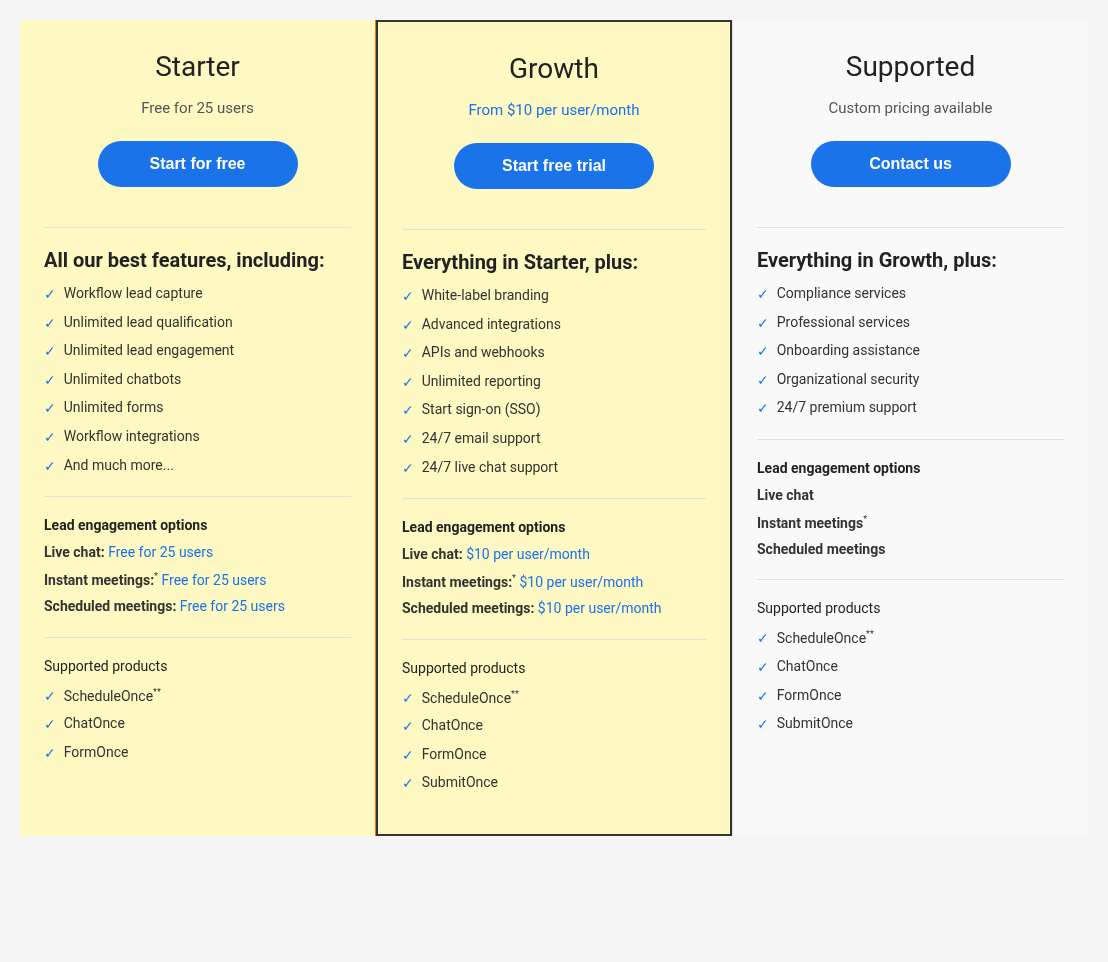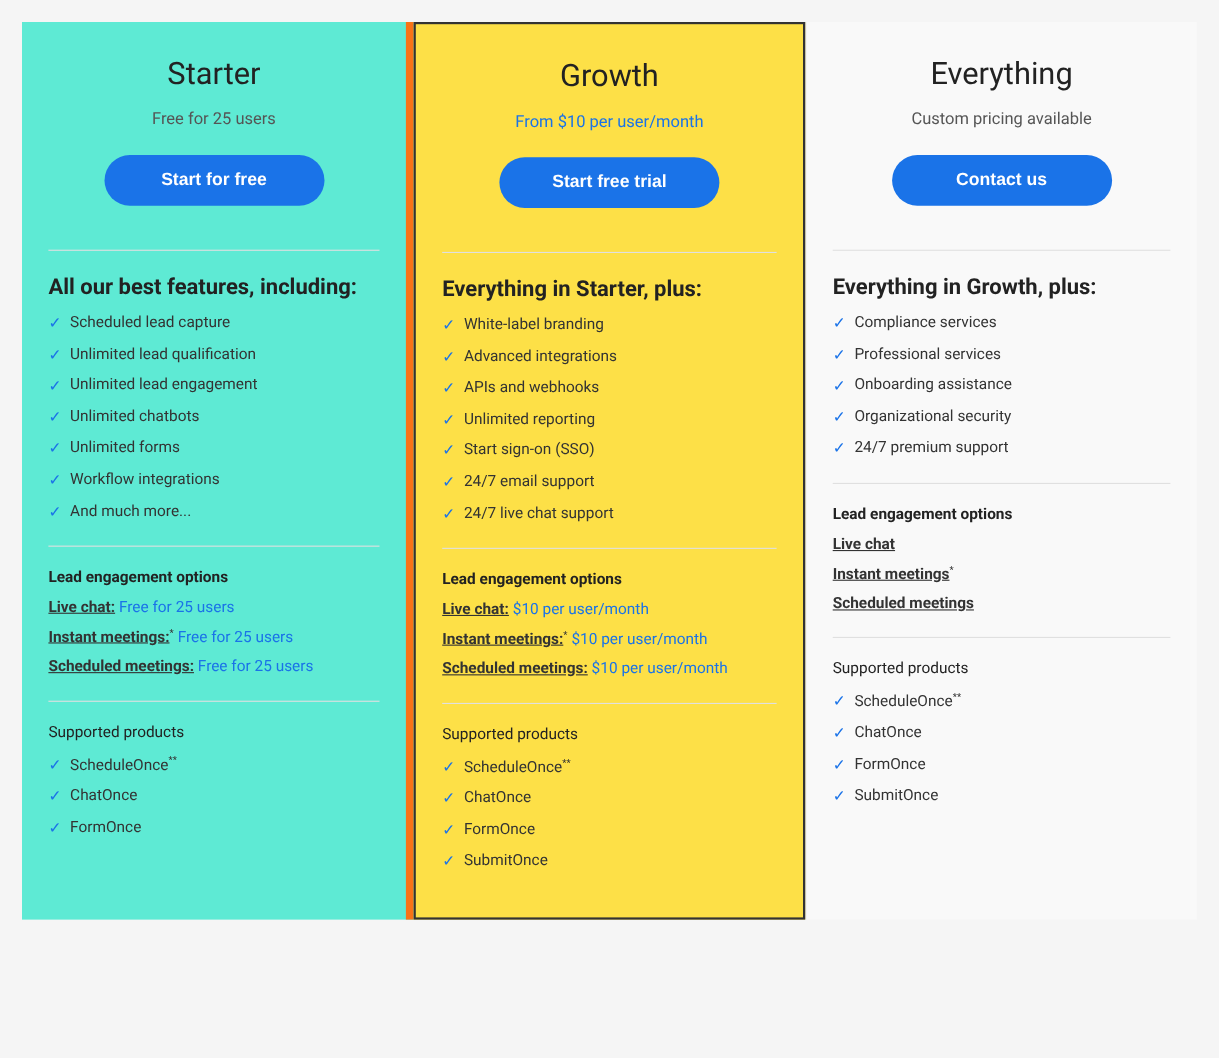--- a/index.html
+++ b/index.html
@@ -16,26 +16,26 @@
       max-width: 1108px;
       margin: 0 auto;
       background: #f5f5f5;
     }
     .plan-card {
       background: #fff;
       padding: 30px 24px;
       position: relative;
     }
     .plan-card.starter {
-      border-right: 7px solid #f97316;
-      background: #5eead4;
+      border-right: 1px solid #f97316;
+      background: #fef9c3;
     }
     .plan-card.growth {
       border: 2px solid #333;
-      background: #fde047;
+      background: #fef9c3;
       z-index: 1;
       padding-left: 24px;
     }
     .plan-card.enterprise {
       border-left: 1px solid #e0e0e0;
       background: #f9f9f9;
     }
     .plan-name {
       font-size: 28px;
       font-weight: 400;
@@ -107,21 +107,20 @@
       margin-bottom: 10px;
     }
     .engagement-item {
       font-size: 14px;
       color: #333;
       margin-bottom: 7px;
       line-height: 1.4;
     }
     .engagement-item strong {
       font-weight: 700;
-      text-decoration: underline;
     }
     .engagement-item .price-val {
       color: #1a73e8;
     }
     .products-section {
       margin-top: 4px;
     }
     .products-title {
       font-weight: 400;
       font-size: 14px;
@@ -138,21 +137,21 @@
 <div class="pricing-grid">
 <div class="plan-card starter">
       <h2 class="plan-name">Starter</h2>
       <div class="plan-price">Free for 25 users</div>
       <button class="plan-btn">Start for free</button>
       <hr class="section-divider">
       <div class="features-header">All our best features, including:</div>
       <ul class="feature-list">
         <li>
           <span class="check-icon">✓</span>
-          <span>Scheduled lead capture</span>
+          <span>Workflow lead capture</span>
         </li>
         <li>
           <span class="check-icon">✓</span>
           <span>Unlimited lead qualification</span>
         </li>
         <li>
           <span class="check-icon">✓</span>
           <span>Unlimited lead engagement</span>
         </li>
         <li>
@@ -258,21 +257,21 @@
             <span>FormOnce</span>
           </li>
           <li>
             <span class="check-icon">✓</span>
             <span>SubmitOnce</span>
           </li>
         </ul>
       </div>
     </div>
     <div class="plan-card enterprise">
-      <h2 class="plan-name">Everything</h2>
+      <h2 class="plan-name">Supported</h2>
       <div class="plan-price">Custom pricing available</div>
       <button class="plan-btn">Contact us</button>
       <hr class="section-divider">
       <div class="features-header">Everything in Growth, plus:</div>
       <ul class="feature-list">
         <li>
           <span class="check-icon">✓</span>
           <span>Compliance services</span>
         </li>
         <li>

